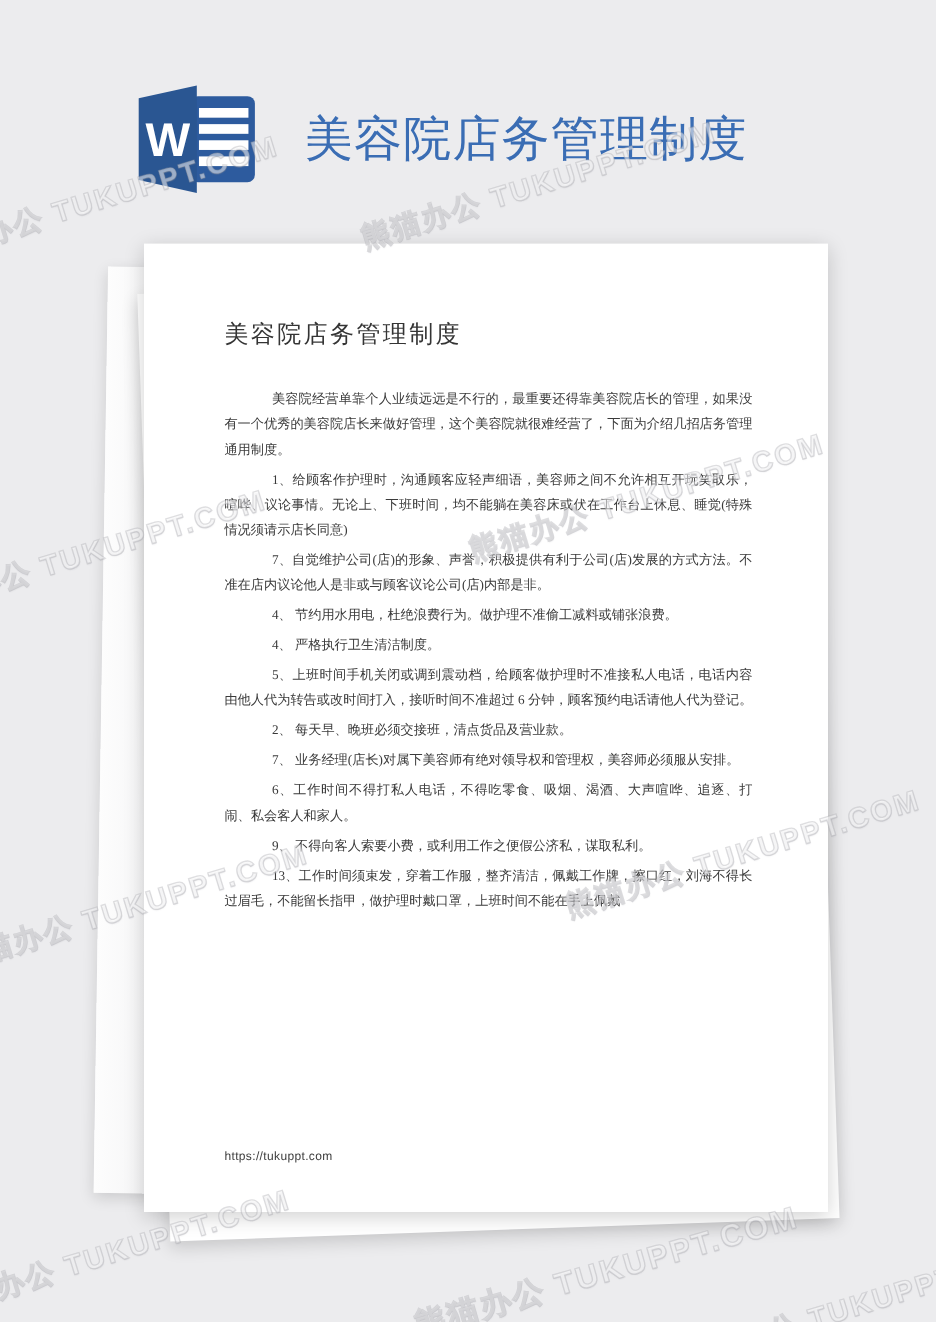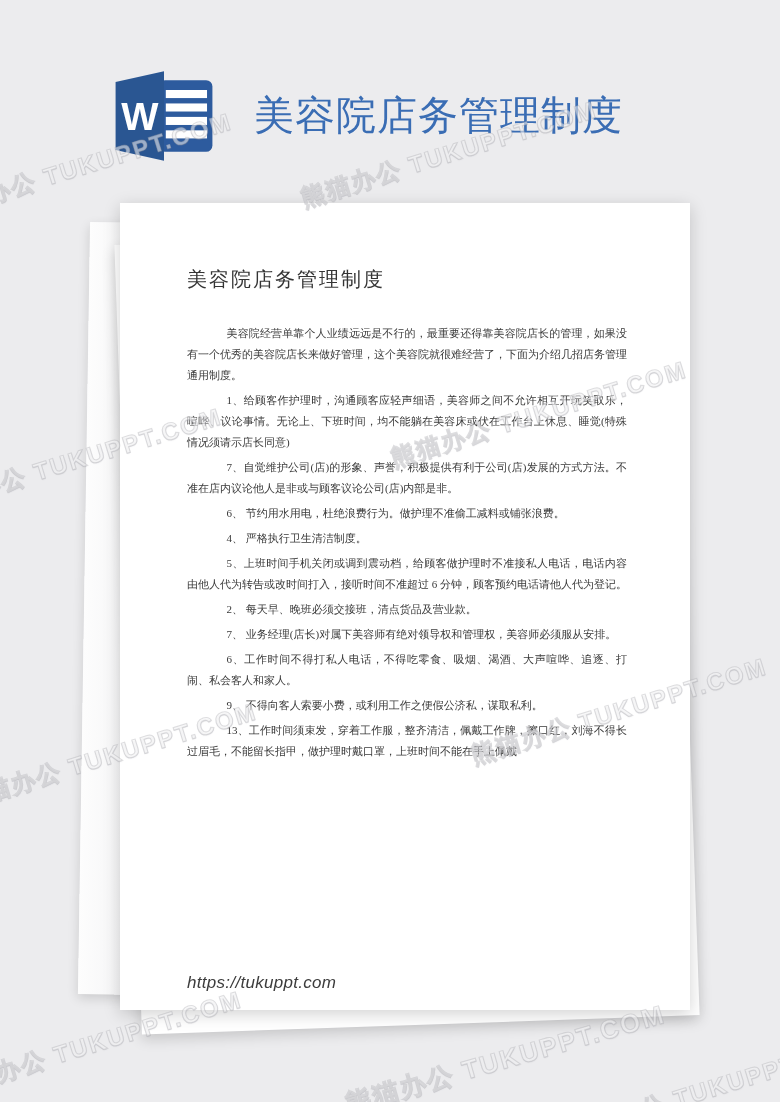--- a/index.html
+++ b/index.html
@@ -81,26 +81,25 @@
     margin: 0 0 4px 0;
     font-family: "Liberation Serif", "DejaVu Serif", serif;
     font-size: 11px;
     line-height: 21px;
     color: #3a3a3a;
     text-align: justify;
     text-indent: 3.6em;
   }
   .doc-footer-url {
     position: absolute;
-    left: 67px; bottom: 17px;
+    left: 67px; bottom: 40px;
     font-family: "Liberation Sans", sans-serif;
-    font-size: 17px;
+    font-size: 10px;
     color: #3c3c3c;
     letter-spacing: 0.3px;
-    font-style: italic;
   }
 </style>
 </head>
 <body>
 
 <div class="canvas">
 
   <div class="sheet sheet-left"></div>
   <div class="sheet sheet-bottom"></div>
 
@@ -117,21 +116,21 @@
     <h1 class="header-title">美容院店务管理制度</h1>
   </div>
 
   <div class="doc-page">
     <h2 class="doc-title">美容院店务管理制度</h2>
     <div class="doc-body">
       <p>美容院经营单靠个人业绩远远是不行的，最重要还得靠美容院店长的管理，如果没有一个优秀的美容院店长来做好管理，这个美容院就很难经营了，下面为介绍几招店务管理通用制度。</p>
       <div>
           <p>1、给顾客作护理时，沟通顾客应轻声细语，美容师之间不允许相互开玩笑取乐，喧哗、议论事情。无论上、下班时间，均不能躺在美容床或伏在工作台上休息、睡觉(特殊情况须请示店长同意)</p>
           <p>7、自觉维护公司(店)的形象、声誉，积极提供有利于公司(店)发展的方式方法。不准在店内议论他人是非或与顾客议论公司(店)内部是非。</p>
-          <p>6、 节约用水用电，杜绝浪费行为。做护理不准偷工减料或铺张浪费。</p>
+          <p>4、 节约用水用电，杜绝浪费行为。做护理不准偷工减料或铺张浪费。</p>
           <p>4、 严格执行卫生清洁制度。</p>
           <p>5、上班时间手机关闭或调到震动档，给顾客做护理时不准接私人电话，电话内容由他人代为转告或改时间打入，接听时间不准超过 6 分钟，顾客预约电话请他人代为登记。</p>
           <p>2、 每天早、晚班必须交接班，清点货品及营业款。</p>
           <p>7、 业务经理(店长)对属下美容师有绝对领导权和管理权，美容师必须服从安排。</p>
           <p>6、工作时间不得打私人电话，不得吃零食、吸烟、渴酒、大声喧哗、追逐、打闹、私会客人和家人。</p>
           <p>9、 不得向客人索要小费，或利用工作之便假公济私，谋取私利。</p>
           <p>13、工作时间须束发，穿着工作服，整齐清洁，佩戴工作牌，擦口红，刘海不得长过眉毛，不能留长指甲，做护理时戴口罩，上班时间不能在手上佩戴</p>
         </div>
     </div>
     <div class="doc-footer-url">https://tukuppt.com</div>

